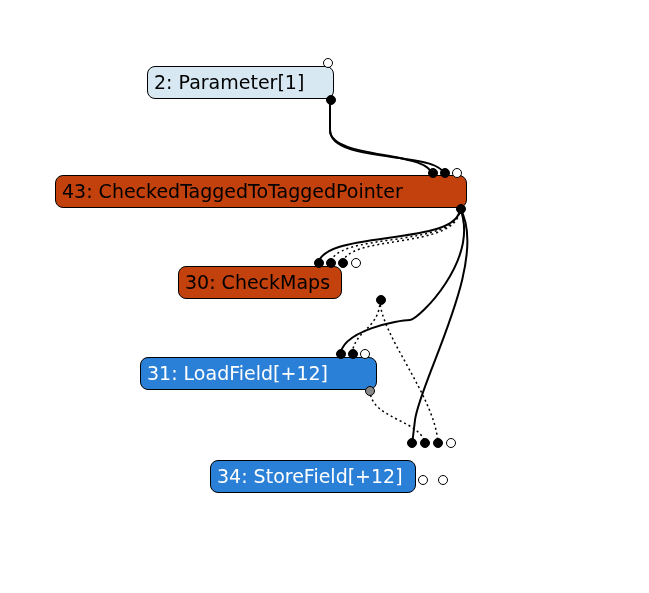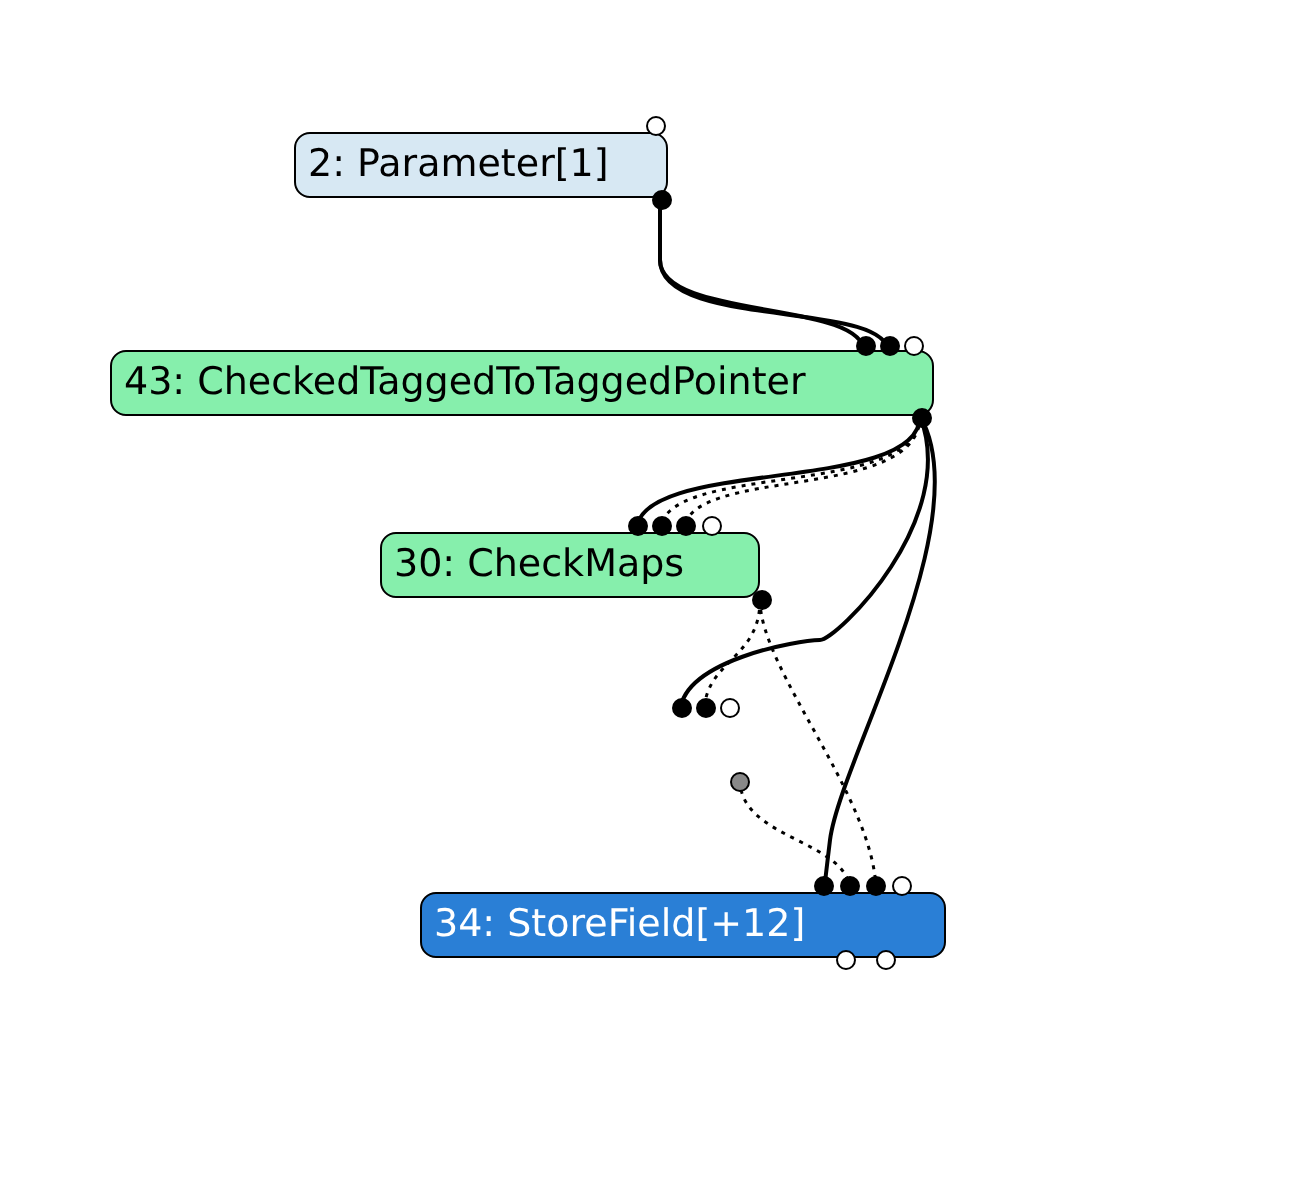--- a/index.html
+++ b/index.html
@@ -1,20 +1,20 @@
 <!DOCTYPE html>
 <html><head>
 <meta charset="utf-8">
 <style>
 html,body{margin:0;padding:0;width:649px;height:593px;background:#fff;font-family:"DejaVu Sans","Liberation Sans",Arial,sans-serif;font-size:19px;color:#000}
 .canvas{position:relative;width:649px;height:593px}
 svg.edges{position:absolute;left:0;top:0;width:649px;height:593px;pointer-events:none}
 .node{position:absolute;box-sizing:border-box;border:1px solid #000;border-radius:8px;padding:4px 22px 5px 6px;line-height:1.2;white-space:nowrap}
 .param{background:#d7e8f3}
-.green{background:#86efac}
+.green{background:#c2410c}
 .blue{background:#2a7fd6;color:#fff}
 .port{position:absolute;width:8px;height:8px;border-radius:50%;background:#fff;border:1px solid #000;box-sizing:content-box}
 .port.filled{background:#000}
 .port.gray{background:#888}
 </style>
 </head>
 <body>
 
 <div class="canvas">
 
@@ -44,35 +44,38 @@
 <div class="port filled" style="left:326px;top:95px"></div>
 
 <div class="node green" style="left:55px;top:175px;width:412px;height:33px">
   <span>43: CheckedTaggedToTaggedPointer</span>
 </div>
 <div class="port filled" style="left:428px;top:168px"></div>
 <div class="port filled" style="left:440px;top:168px"></div>
 <div class="port" style="left:452px;top:168px"></div>
 <div class="port filled" style="left:456px;top:204px"></div>
 
-<div class="node green" style="left:190px;top:266px;width:190px;height:33px">
+<div class="node green" style="left:178px;top:266px;width:164px;height:33px">
   <span>30: CheckMaps</span>
 </div>
 <div class="port filled" style="left:314px;top:258px"></div>
 <div class="port filled" style="left:326px;top:258px"></div>
 <div class="port filled" style="left:338px;top:258px"></div>
 <div class="port" style="left:351px;top:258px"></div>
 <div class="port filled" style="left:376px;top:295px"></div>
 
+<div class="node blue" style="left:140px;top:357px;width:237px;height:33px">
+  <span>31: LoadField[+12]</span>
+</div>
 <div class="port filled" style="left:336px;top:349px"></div>
 <div class="port filled" style="left:348px;top:349px"></div>
 <div class="port" style="left:360px;top:349px"></div>
 <div class="port gray" style="left:365px;top:386px"></div>
 
-<div class="node blue" style="left:210px;top:446px;width:263px;height:33px">
+<div class="node blue" style="left:210px;top:460px;width:206px;height:33px">
   <span>34: StoreField[+12]</span>
 </div>
 <div class="port filled" style="left:407px;top:438px"></div>
 <div class="port filled" style="left:420px;top:438px"></div>
 <div class="port filled" style="left:433px;top:438px"></div>
 <div class="port" style="left:446px;top:438px"></div>
 <div class="port" style="left:418px;top:475px"></div>
 <div class="port" style="left:438px;top:475px"></div>
 
 </div>

